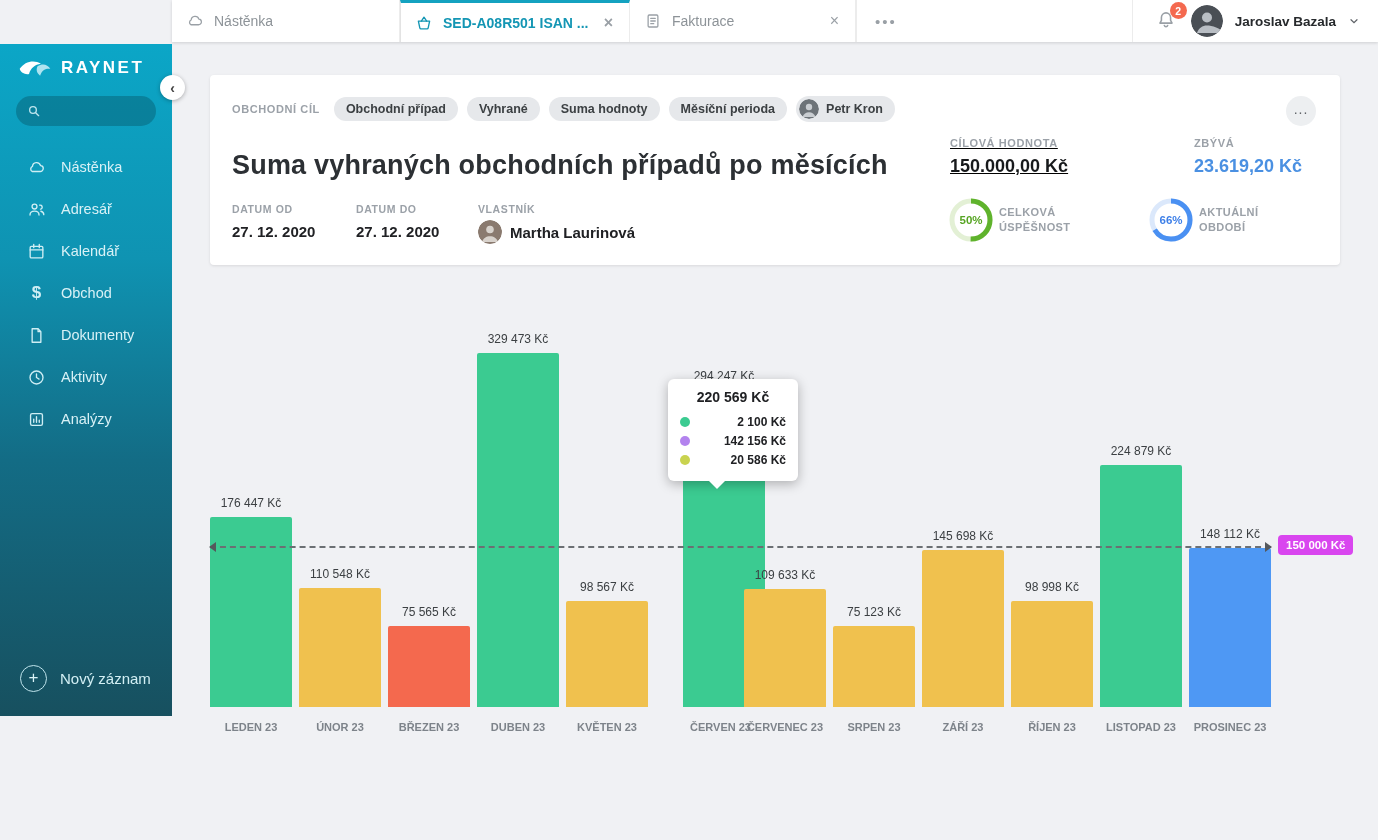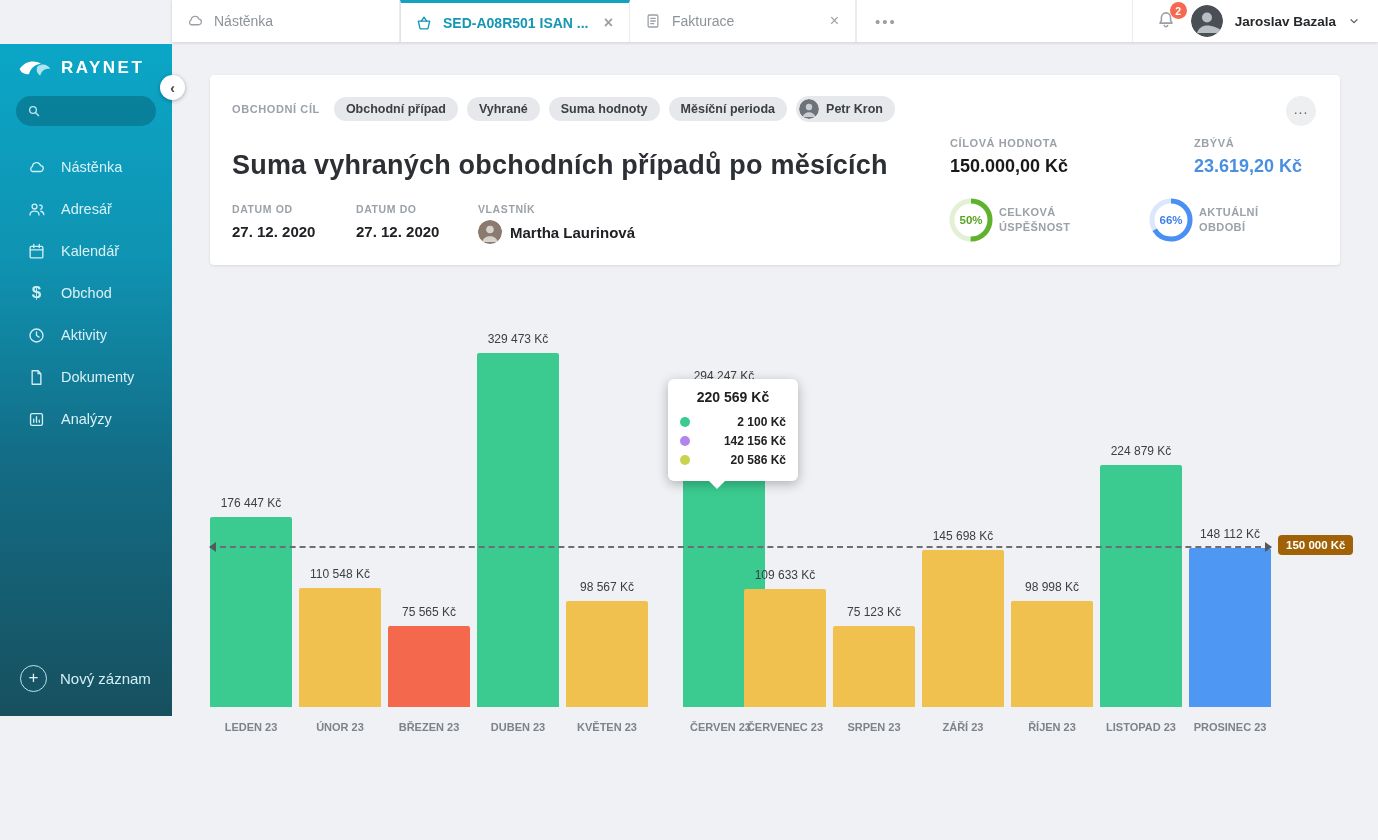--- a/index.html
+++ b/index.html
@@ -55,21 +55,21 @@
   .pill-owner{display:flex;align-items:center;gap:7px;padding:3px 12px 3px 3px;}
   .mini-avatar{width:20px;height:20px;border-radius:50%;overflow:hidden;flex:none;}
   .card-title{position:absolute;left:22px;top:57px;font-size:27px;color:#2c3034;letter-spacing:.2px;}
   .field{position:absolute;top:128px;}
   .f-datum-od{left:22px;} .f-datum-do{left:146px;} .f-vlastnik{left:268px;}
   .field .f-label{font-size:10.5px;color:#9ba1a8;letter-spacing:.6px;font-weight:bold;}
   .field .f-value{font-size:15px;color:#202124;margin-top:8px;font-weight:bold;}
   .owner-value{display:flex;align-items:center;gap:8px;margin-top:5px;}
   .owner-value .f-value{margin-top:0;}
   .stat{position:absolute;top:62px;}
-  .stat-target{left:740px;} .stat-remaining{left:984px;}
+  .stat-target{left:740px;text-decoration:underline;} .stat-remaining{left:984px;}
   .stat .s-label{font-size:11px;color:#9ba1a8;letter-spacing:.6px;font-weight:bold;}
   .stat .s-value{font-size:18px;color:#17191b;font-weight:bold;margin-top:7px;}
   .stat-remaining .s-value{color:#4a90e2;}
   .gauge{position:absolute;top:122px;display:flex;align-items:center;gap:5px;}
   .gauge-1{left:738px;} .gauge-2{left:938px;}
   .gauge-ring{position:relative;width:46px;height:46px;flex:none;}
   .gauge-pct{position:absolute;inset:0;display:flex;align-items:center;justify-content:center;font-size:11.5px;font-weight:bold;}
   .gauge-label{font-size:11px;color:#9ba1a8;letter-spacing:.4px;font-weight:bold;width:84px;line-height:15px;}
   .more-btn{position:absolute;right:24px;top:21px;width:30px;height:30px;border-radius:50%;background:#edeff1;border:none;
     color:#5f6368;font-size:14px;letter-spacing:1px;display:flex;align-items:center;justify-content:center;cursor:pointer;padding-bottom:6px;}
@@ -151,35 +151,35 @@
           </svg>
           </span>
         <span>Kalendář</span>
       </div>
       <div class="nav-item">
         <span class="ico dollar-glyph">$</span>
         <span>Obchod</span>
       </div>
       <div class="nav-item">
         <span class="ico">
+          <svg width="19" height="19" viewBox="0 0 24 24" fill="none" stroke="currentColor" stroke-width="1.7" stroke-linejoin="round">
+            <path d="M6.5 3.5h7.5l3.5 3.7V20.5h-11z"></path>
+              <path d="M14 3.5v3.7h3.5"></path>
+          </svg>
+          </span>
+        <span>Dokumenty</span>
+      </div>
+      <div class="nav-item">
+        <span class="ico">
           <svg width="19" height="19" viewBox="0 0 24 24" fill="none" stroke="currentColor" stroke-width="1.7" stroke-linecap="round">
             <circle cx="12" cy="12" r="8.2"></circle>
               <path d="M12 7.5V12l3.2 2"></path>
           </svg>
           </span>
         <span>Aktivity</span>
-      </div>
-      <div class="nav-item">
-        <span class="ico">
-          <svg width="19" height="19" viewBox="0 0 24 24" fill="none" stroke="currentColor" stroke-width="1.7" stroke-linejoin="round">
-            <path d="M6.5 3.5h7.5l3.5 3.7V20.5h-11z"></path>
-              <path d="M14 3.5v3.7h3.5"></path>
-          </svg>
-          </span>
-        <span>Dokumenty</span>
       </div>
       <div class="nav-item">
         <span class="ico">
           <svg width="19" height="19" viewBox="0 0 24 24" fill="none" stroke="currentColor" stroke-width="1.7" stroke-linecap="round">
             <rect x="4.5" y="4.5" width="15" height="15" rx="2"></rect>
               <path d="M8.5 15.5v-4M12 15.5v-7M15.5 15.5v-2.5"></path>
           </svg>
           </span>
         <span>Analýzy</span>
       </div>
@@ -320,21 +320,21 @@
         </svg>
         <span class="gauge-pct" style="color: rgb(63, 128, 232);">66%</span>
       </span>
       <span class="gauge-label">AKTUÁLNÍ OBDOBÍ</span>
     </div>
   </section>
 
   <section class="chart">
     <div class="plot" id="plot">
       <div class="target-line" id="target-line" style="top: 194px;"></div>
-      <div class="target-badge" id="target-badge" style="top: 183px; background: #a16207;">150 000 Kč</div>
+      <div class="target-badge" id="target-badge" style="top: 183px; background: #d946ef;">150 000 Kč</div>
       <div class="tooltip" id="tooltip" style="left: 458px; top: 27px;">
         <div class="tt-title">220 569 Kč</div>
         <div id="tt-rows">
             <div class="tt-row">
               <span class="tt-dot" style="background: rgb(59, 203, 145);"></span>
               <span class="tt-val">2 100 Kč</span>
             </div>
             <div class="tt-row">
               <span class="tt-dot" style="background: rgb(179, 131, 238);"></span>
               <span class="tt-val">142 156 Kč</span>

